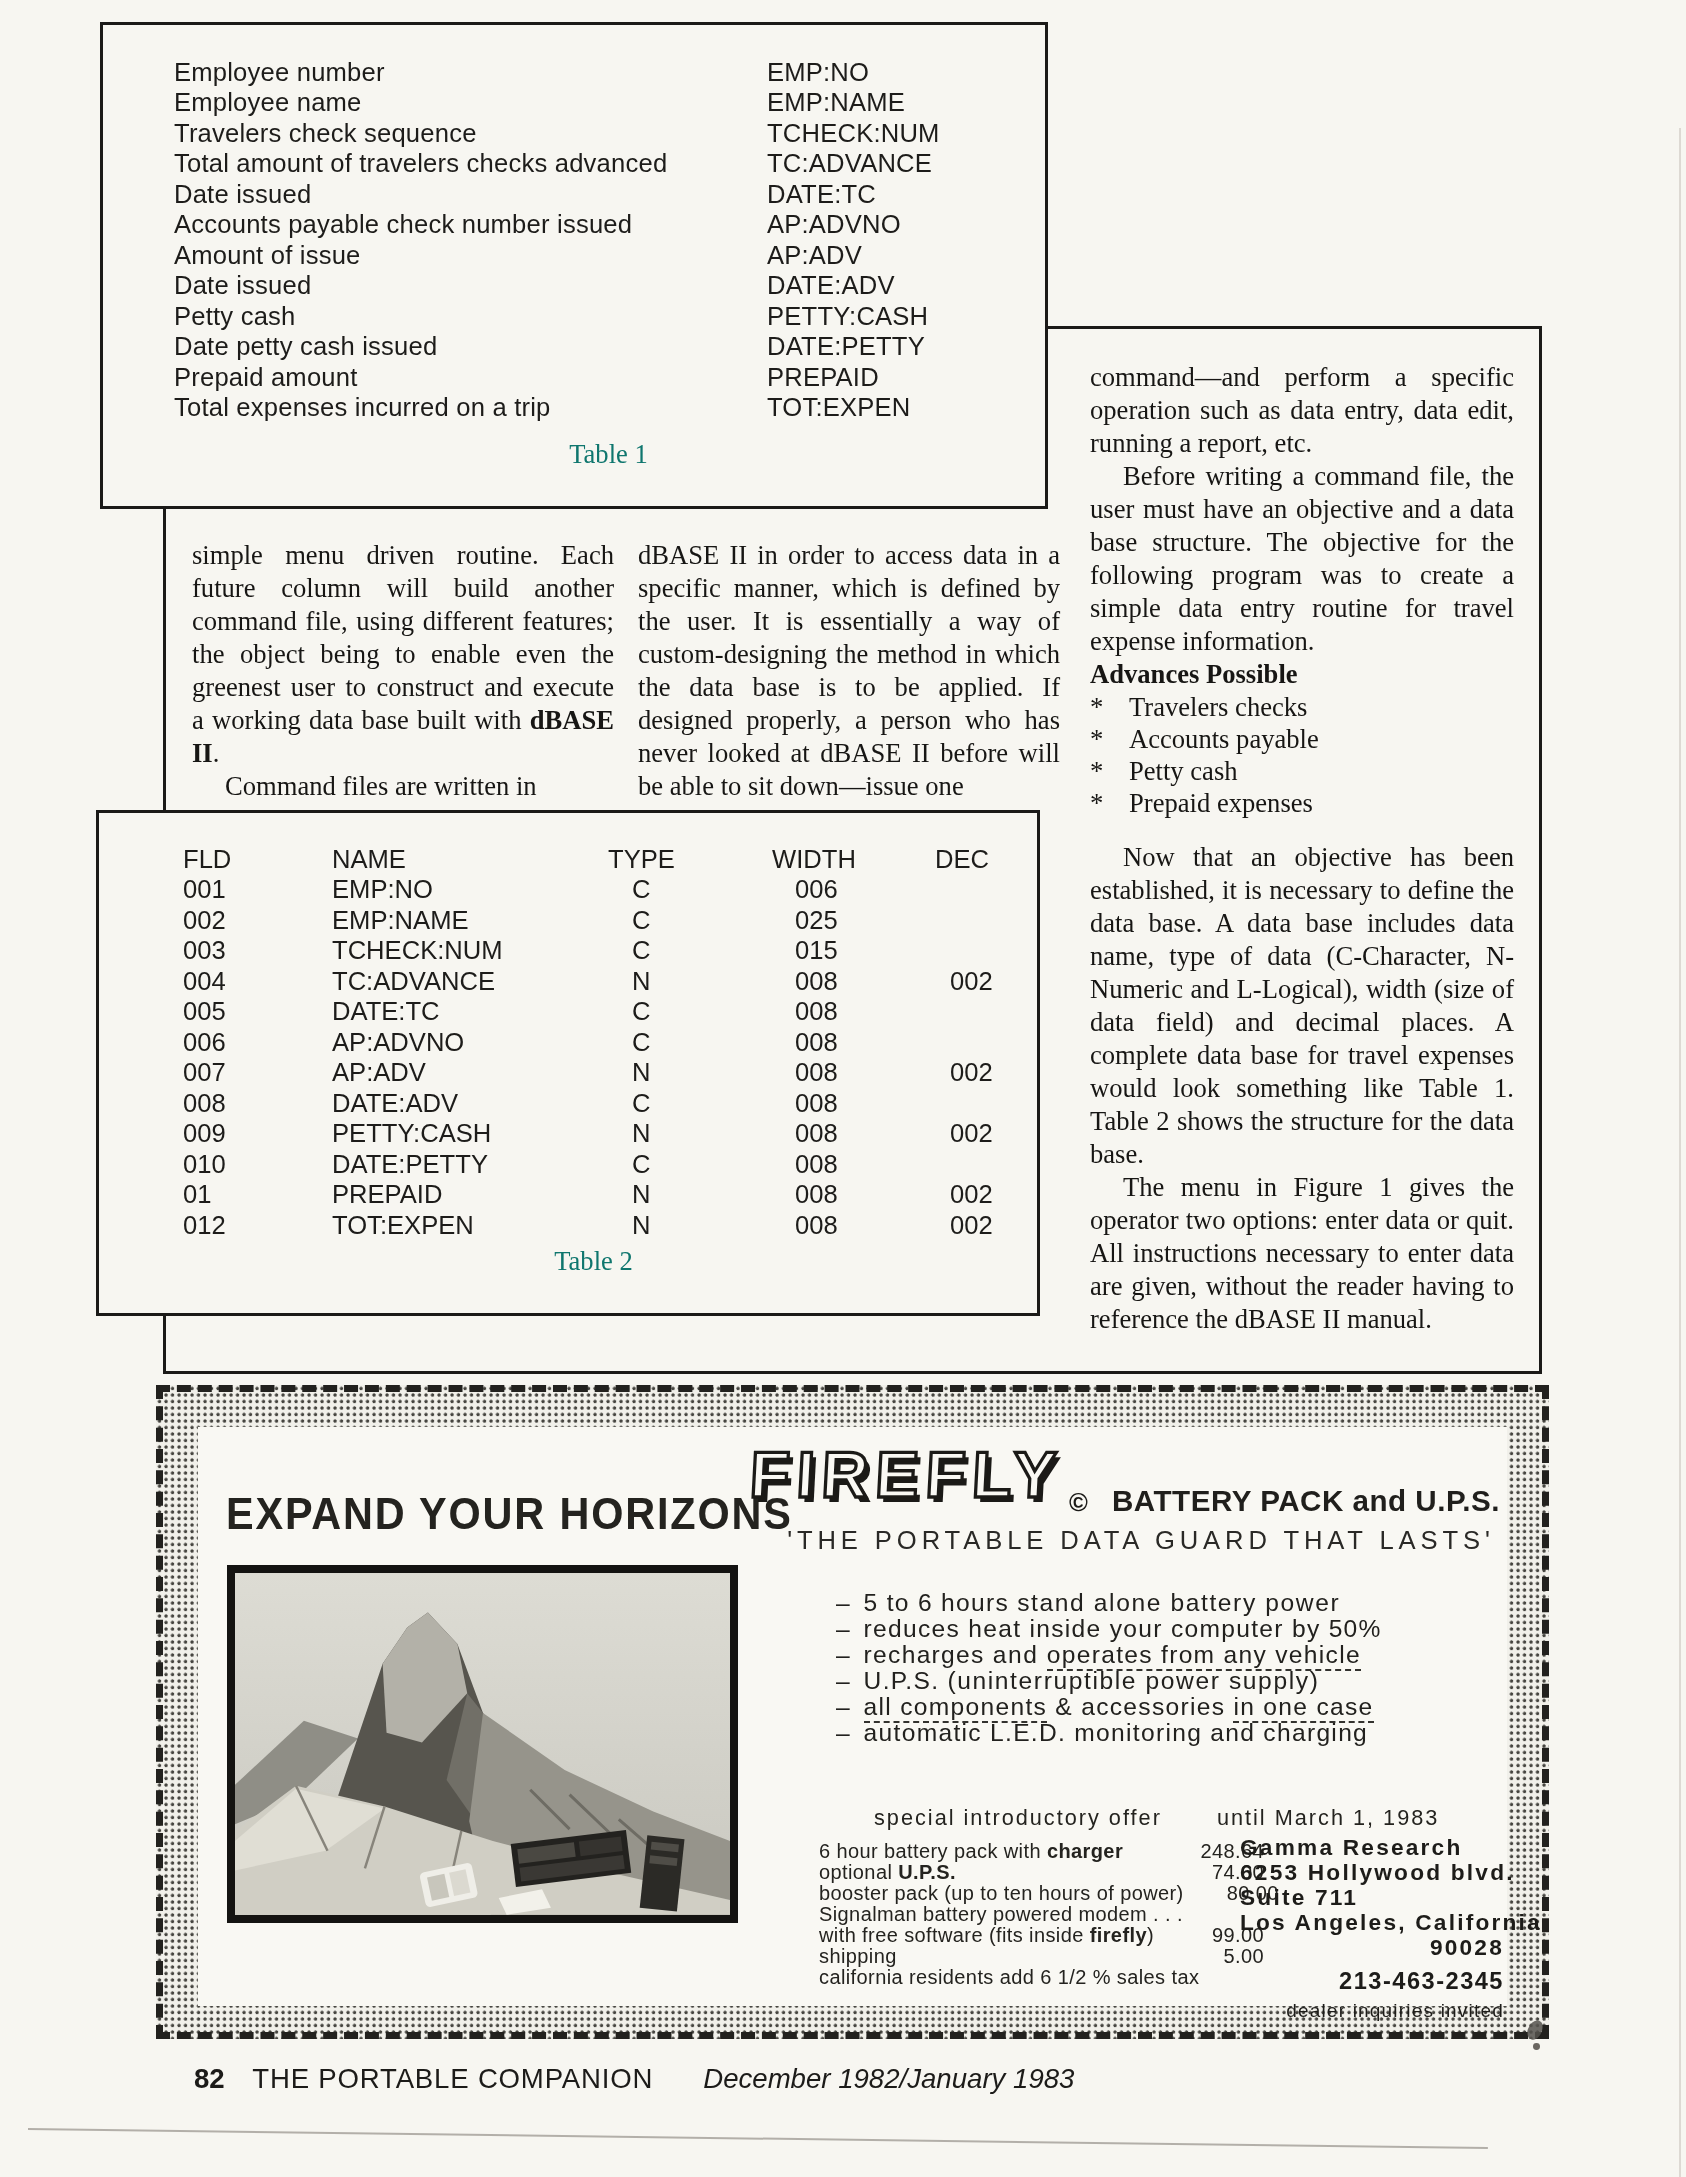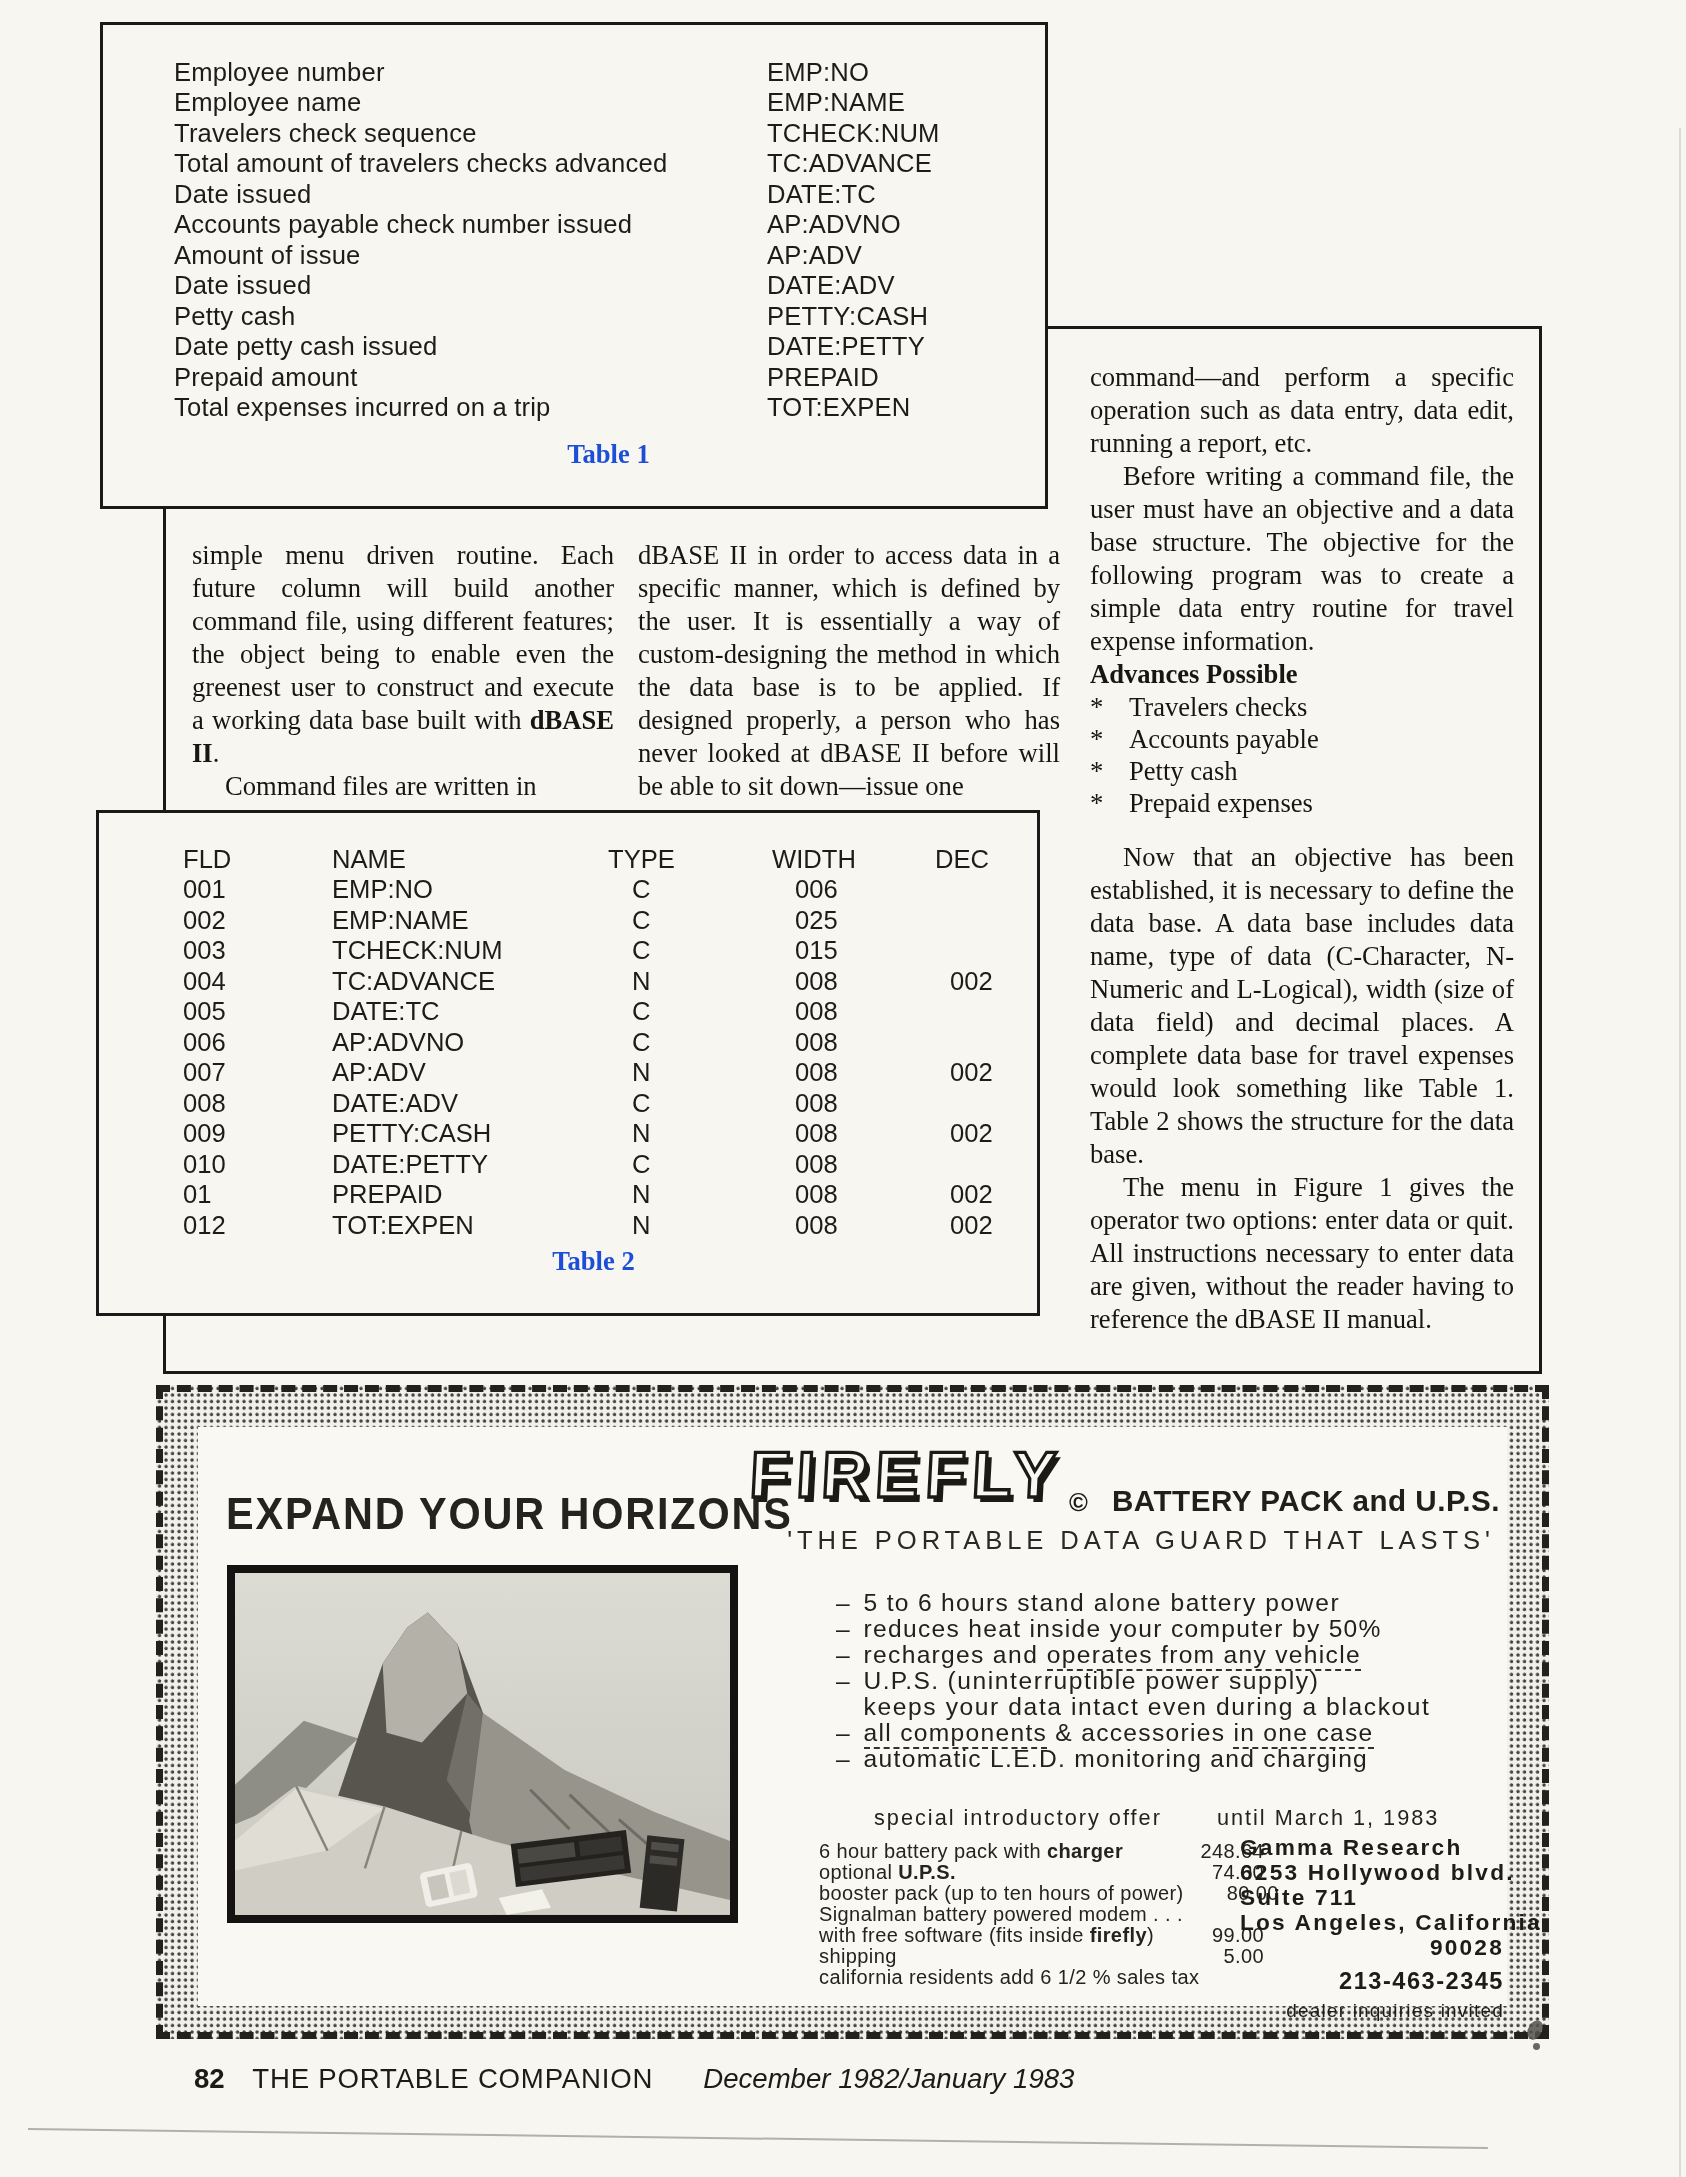--- a/index.html
+++ b/index.html
@@ -13,21 +13,21 @@
   #table1-box{left:100px;top:21.7px;width:948px;height:487px;padding-left:13px;}
   #table2-box{left:96px;top:810px;width:944px;height:506px;}
 
   
   .t1-rows{position:absolute;left:0;top:33px;right:0;}
   .t1-row{position:relative;height:30.5px;}
   .t1-desc,.t1-code{position:absolute;top:0;font-size:25.6px;letter-spacing:0.2px;white-space:nowrap;color:#1d1c1a;}
   .t1-desc{left:71px;}
   .t1-code{left:664px;}
   .t-caption{position:absolute;left:0;right:0;text-align:center;
-             font-family:"Liberation Serif","DejaVu Serif",serif;font-weight:bold;font-size:26.6px;color:#1d4ed8;}
+             font-family:"Liberation Serif","DejaVu Serif",serif;font-weight:normal;font-size:26.6px;color:#0f766e;}
   #table1-caption{top:414px;padding-left:69px;}
   #table2-caption{top:433px;padding-left:51px;}
 
   
   .t2-head{position:absolute;top:31.5px;left:0;right:0;height:30.5px;}
   .t2-rows{position:absolute;top:62px;left:0;right:0;}
   .t2-row{position:relative;height:30.5px;}
   .t2-cell{position:absolute;top:0;font-size:25.6px;white-space:nowrap;color:#1d1c1a;}
   .t2-c0{left:84px;} .t2-c1{left:233px;} .t2-c2{left:509px;} .t2-c3{left:673px;} .t2-c4{left:836px;}
   .t2-v2{left:533px;} .t2-v3{left:696px;} .t2-v4{left:851px;}
@@ -333,21 +333,20 @@
           </g>
           <polygon points="268,330 312,321 321,340 276,347" fill="#f2f1ea"></polygon>
         </svg>
       </div>
 
       <div class="ad-features" id="ad-features">
           <div class="feature"><span class="dash">–</span><span>5 to 6 hours </span><span class="fb">stand alone battery power</span></div>
           <div class="feature"><span class="dash">–</span><span>reduces heat inside your computer by 50%</span></div>
           <div class="feature"><span class="dash">–</span><span>recharges </span><span class="fb">and</span><span> </span><span class="fu">operates from any vehicle</span></div>
           <div class="feature"><span class="dash">–</span><span>U.P.S. </span><span class="fb">(uninterruptible power supply)</span></div>
-          <div class="feature"><span class="dash"></span><span class="fb">keeps your data intact even during a blackout</span></div>
           <div class="feature"><span class="dash">–</span><span class="fu">all components</span><span> &amp; accessories </span><span class="fu">in one case</span></div>
           <div class="feature"><span class="dash">–</span><span>automatic L.E.D. monitoring and charging</span></div>
         </div>
 
       <div class="ad-offer">
         <span>special introductory offer</span><span class="until">until March 1, 1983</span>
       </div>
 
       <div class="ad-prices" id="ad-prices">
           <div class="price-row">

